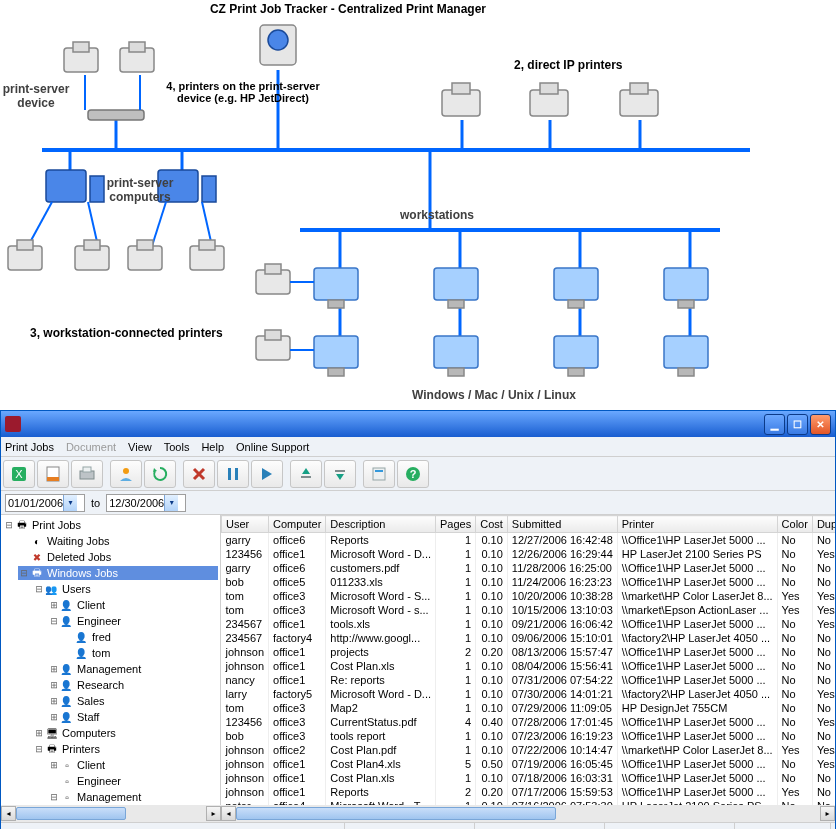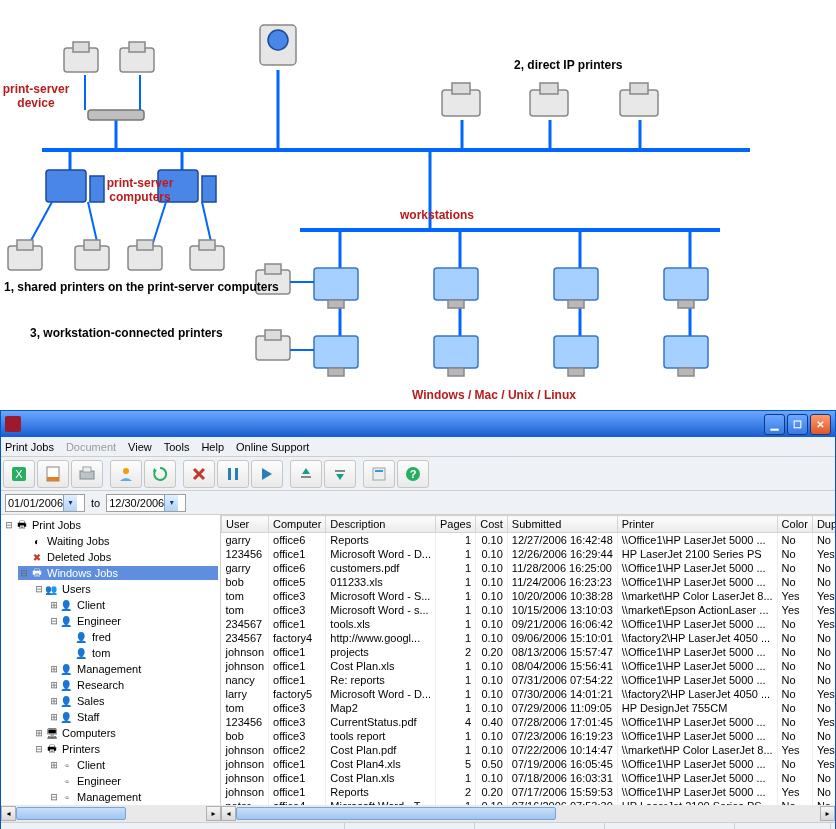--- a/index.html
+++ b/index.html
@@ -2,21 +2,21 @@
 <html><head>
 <meta charset="utf-8">
 <style>
 *{margin:0;padding:0;box-sizing:border-box;font-family:Tahoma,Arial,sans-serif;font-size:11px}
 body{width:836px;background:#fff}
 
 
 .diagram{position:relative;height:410px;width:836px;background:#fff}
 .diagram svg{position:absolute;left:0;top:0}
 .d-lbl{position:absolute;font-weight:bold;font-size:12px;text-align:center}
-.d-lbl.cyan{color:#b91c1c}
+.d-lbl.cyan{color:#404040}
 
 
 .app{width:836px;border:1px solid #0058c2}
 .titlebar{height:26px;background:linear-gradient(#6aa8ff,#185dd0);display:flex;align-items:center;padding:0 4px;color:#fff;font-weight:bold}
 .titlebar .spacer{flex:1}
 .titlebar .tbtn{width:21px;height:21px;margin-left:2px;background:linear-gradient(#6ca8ff,#3a7be4);border:1px solid #0b3a88;border-radius:3px;display:flex;align-items:center;justify-content:center;color:#fff;font-size:10px;cursor:pointer}
 .titlebar .tbtn.close{background:linear-gradient(#ff9c6e,#e25627)}
 .titlebar .ico{width:16px;height:16px;background:#9b1a2d;border-radius:2px;margin-right:4px}
 
 .menubar{height:20px;background:#eef2f7;display:flex;align-items:center;padding:0 4px;border-bottom:1px solid #cfcfcf}
@@ -187,25 +187,26 @@
           <rect x="9" y="-6" width="16" height="10" fill="#dcdcdc" stroke="#888"></rect>
         </g>
   <g transform="translate(256,336)">
           <rect width="34" height="24" rx="3" fill="#e8e8e8" stroke="#888"></rect>
           <rect x="9" y="-6" width="16" height="10" fill="#dcdcdc" stroke="#888"></rect>
         </g>
   <line x1="290" y1="282" x2="314" y2="282" stroke="#0066ff" stroke-width="2"></line>
   <line x1="290" y1="350" x2="314" y2="350" stroke="#0066ff" stroke-width="2"></line>
   </g>
 </svg>
+<div class="d-lbl" style="left:158px;top:2px;width:380px">CZ Print Job Tracker - Centralized Print Manager</div>
 <div class="d-lbl" style="left:514px;top:58px">2, direct IP printers</div>
 <div class="d-lbl cyan" style="left:0px;top:82px;width:72px">print-server device</div>
+<div class="d-lbl" style="left:158px;top:80px;width:170px;font-size:11px">4, printers on the print-server device (e.g. HP JetDirect)</div>
 <div class="d-lbl cyan" style="left:100px;top:176px;width:80px">print-server computers</div>
 <div class="d-lbl cyan" style="left:400px;top:208px">workstations</div>
-<div class="d-lbl" style="left:4px;top:280px">1, shared printers on the print-server computers</div>
 <div class="d-lbl" style="left:30px;top:326px">3, workstation-connected printers</div>
 <div class="d-lbl cyan" style="left:412px;top:388px">Windows / Mac / Unix / Linux</div>
 </div>
 
 <div class="app">
   <div class="titlebar">
     <div class="ico"></div>
     <div class="spacer"></div>
     <div class="tbtn">▁</div>
     <div class="tbtn">☐</div>

